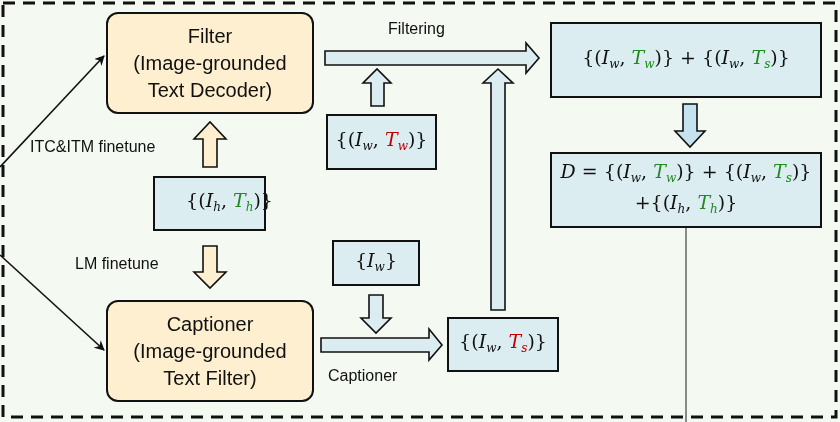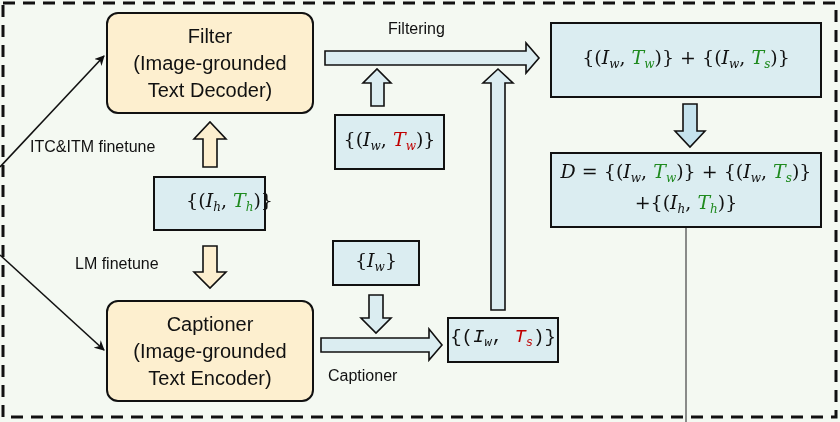--- a/index.html
+++ b/index.html
@@ -51,41 +51,41 @@
 
   <div class="model-box" style="left:106px; top:12px; width:208px; height:102px;">
     <span>Filter</span>
     <span>(Image-grounded</span>
     <span>Text Decoder)</span>
   </div>
 
   <div class="model-box" style="left:106px; top:300px; width:208px; height:102px;">
     <span>Captioner</span>
     <span>(Image-grounded</span>
-    <span>Text Encoder)</span>
+    <span>Text Filter)</span>
   </div>
 
   <div class="label" style="left:30px; top:138px;">ITC&amp;ITM finetune</div>
   <div class="label" style="left:75px; top:255px;">LM finetune</div>
   <div class="label" style="left:388px; top:20px;">Filtering</div>
   <div class="label" style="left:328px; top:367px;">Captioner</div>
 
   <div class="data-box math" style="left:153px; top:176px; width:113px; height:55px;padding-left:40px;">
     <div>{(<i>I</i><sub>h</sub>, <span class="green"><i>T</i><sub>h</sub></span>)}</div>
   </div>
 
-  <div class="data-box math" style="left:334px; top:114px; width:111px; height:56px;">
+  <div class="data-box math" style="left:326px; top:114px; width:111px; height:56px;">
     <div>{(<i>I</i><sub>w</sub>, <span class="red"><i>T</i><sub>w</sub></span>)}</div>
   </div>
 
   <div class="data-box math" style="left:332px; top:240px; width:88px; height:46px;">
     <div>{<i>I</i><sub>w</sub>}</div>
   </div>
 
-  <div class="data-box math" style="left:447px; top:317px; width:112px; height:46px;font-family:Liberation Mono, monospace;">
+  <div class="data-box math" style="left:447px; top:317px; width:112px; height:55px;">
     <div>{(<i>I</i><sub>w</sub>, <span class="red"><i>T</i><sub>s</sub></span>)}</div>
   </div>
 
   <div class="data-box math" style="left:550px; top:22px; width:272px; height:76px;">
     <div>{(<i>I</i><sub>w</sub>, <span class="green"><i>T</i><sub>w</sub></span>)} <span>+</span> {(<i>I</i><sub>w</sub>, <span class="green"><i>T</i><sub>s</sub></span>)}</div>
   </div>
 
   <div class="data-box math" style="left:550px; top:152px; width:272px; height:76px;">
     <div><i>D</i> <span>=</span> {(<i>I</i><sub>w</sub>, <span class="green"><i>T</i><sub>w</sub></span>)} <span>+</span> {(<i>I</i><sub>w</sub>, <span class="green"><i>T</i><sub>s</sub></span>)}</div>
     <div>+{(<i>I</i><sub>h</sub>, <span class="green"><i>T</i><sub>h</sub></span>)}</div>

